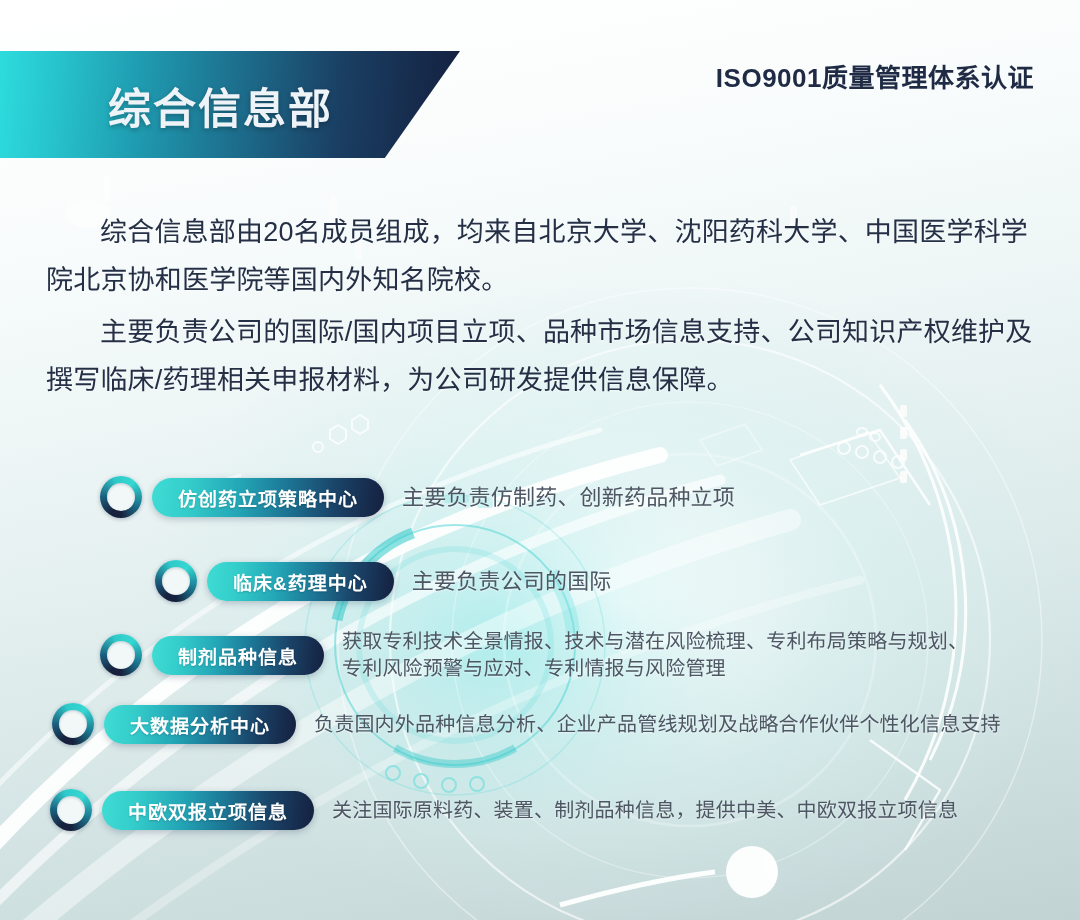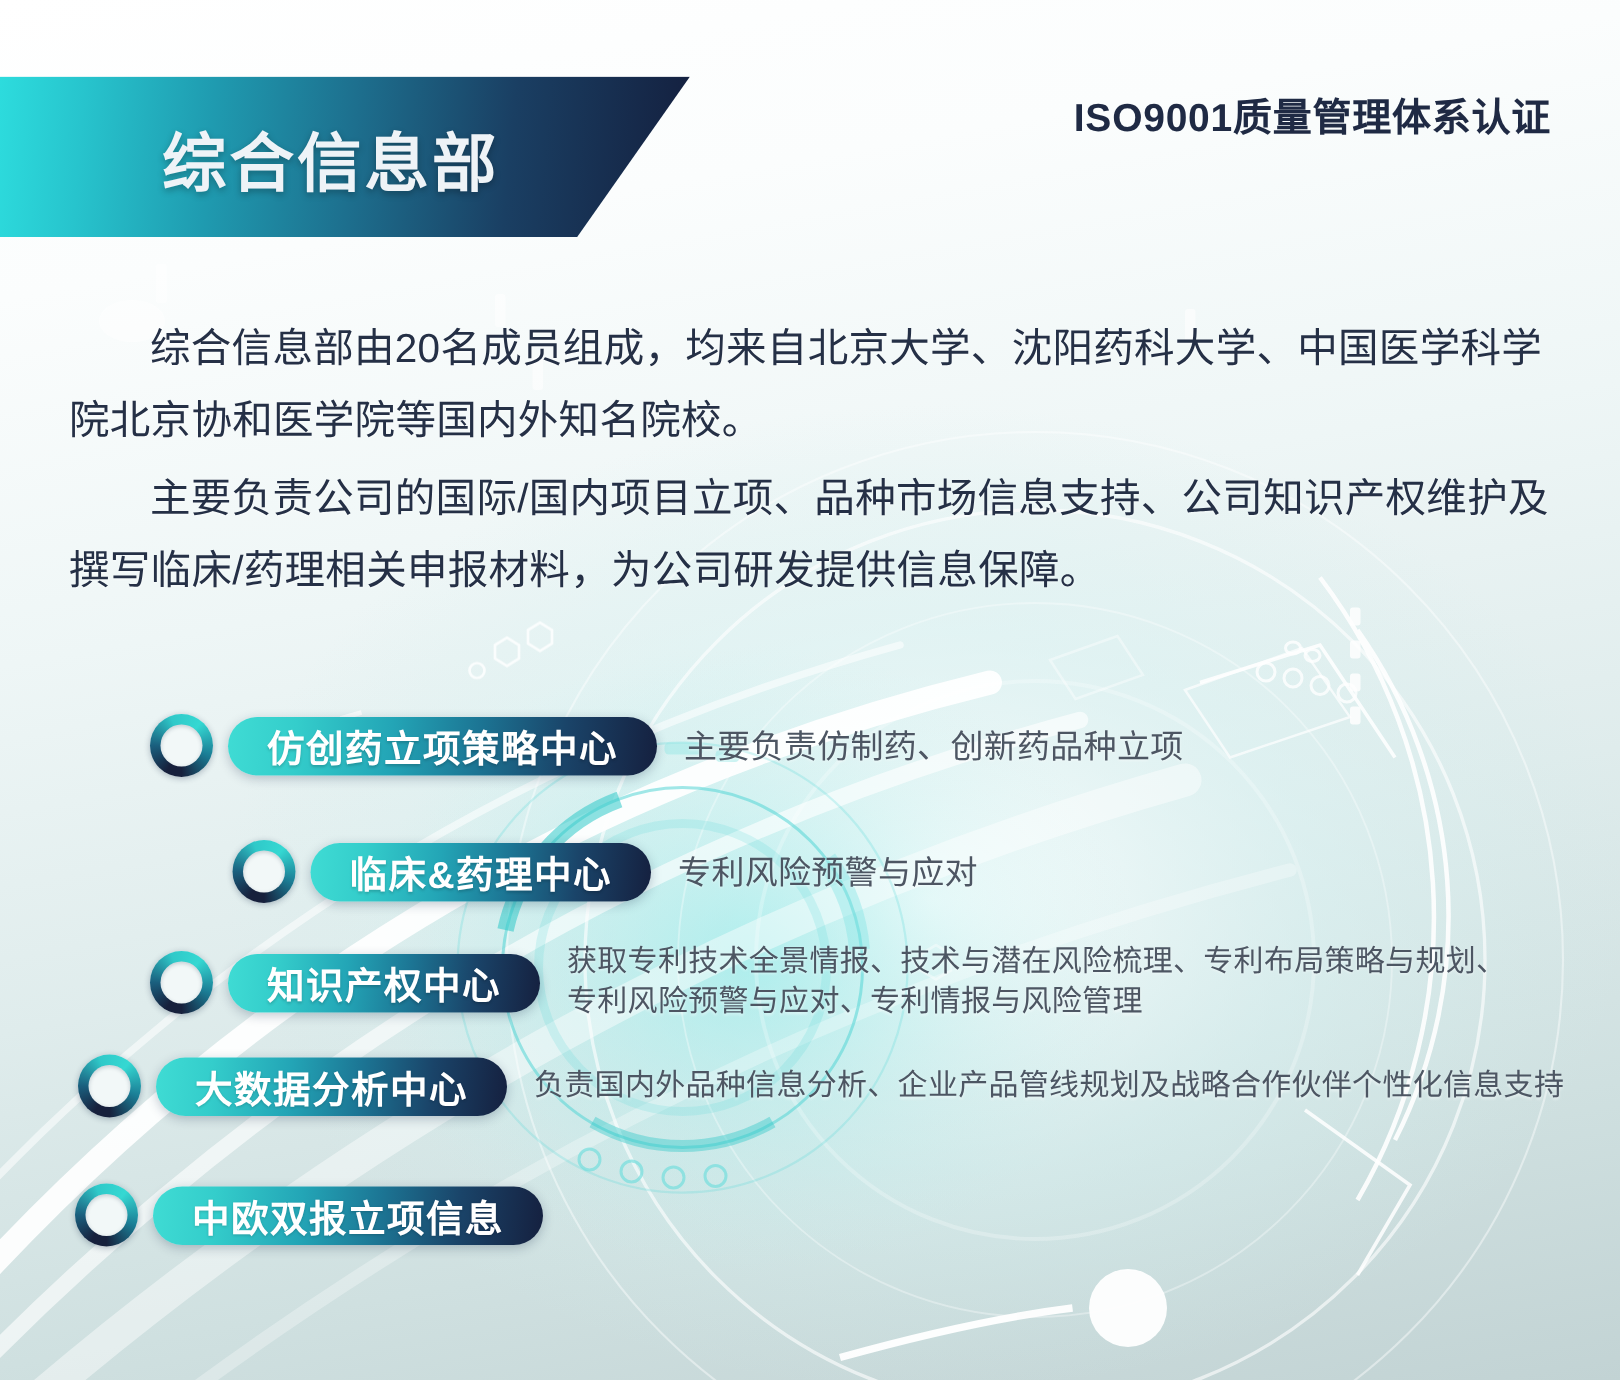--- a/index.html
+++ b/index.html
@@ -72,21 +72,21 @@
     content:"";position:absolute;left:7px;top:7px;width:28px;height:28px;
     border-radius:50%;background:#f2f8f8;
     box-shadow:inset 0 1px 3px rgba(20,40,70,.22);
   }
 
   
   .pill{
     display:inline-flex;align-items:center;justify-content:center;
     height:39px;padding:0 20px;border-radius:21px;
     background:linear-gradient(96deg,#3fdcd4 0%,#34cdcb 16%,#23a5b6 38%,#1c7594 58%,#1a4469 78%,#15203f 100%);
-    color:#ffffff;font-size:25px;font-weight:600;letter-spacing:1px;
+    color:#ffffff;font-size:19px;font-weight:600;letter-spacing:1px;
     white-space:nowrap;
     box-shadow:0 2px 7px rgba(20,40,70,.25);
     text-shadow:0 1px 2px rgba(0,0,0,.18);
   }
   .pill-wide{padding:0 26px;}
 
   
   .desc{
     margin-left:18px;color:#4d5663;font-size:22px;line-height:27px;
     letter-spacing:.2px;white-space:pre-line;font-weight:500;
@@ -236,35 +236,36 @@
 
     <div class="row row-r1">
       <span class="ring"></span>
       <span class="pill pill-wide">仿创药立项策略中心</span>
       <span class="desc">主要负责仿制药、创新药品种立项</span>
     </div>
 
     <div class="row row-r2">
       <span class="ring"></span>
       <span class="pill pill-wide">临床&amp;药理中心</span>
-      <span class="desc">专利风险预警与应对</span>
+      <span class="desc">主要负责公司的国际</span>
     </div>
 
     <div class="row row-r3">
       <span class="ring"></span>
-      <span class="pill pill-wide">知识产权中心</span>
+      <span class="pill pill-wide">制剂品种信息</span>
       <span class="desc desc-sm">获取专利技术全景情报、技术与潜在风险梳理、专利布局策略与规划、
 专利风险预警与应对、专利情报与风险管理</span>
     </div>
 
     <div class="row row-r4">
       <span class="ring"></span>
       <span class="pill pill-wide">大数据分析中心</span>
       <span class="desc desc-sm">负责国内外品种信息分析、企业产品管线规划及战略合作伙伴个性化信息支持</span>
     </div>
 
     <div class="row row-r5">
       <span class="ring"></span>
       <span class="pill pill-wide">中欧双报立项信息</span>
+      <span class="desc desc-sm">关注国际原料药、装置、制剂品种信息，提供中美、中欧双报立项信息</span>
     </div>
 
   </div>
 </div>
 
 </body></html>

